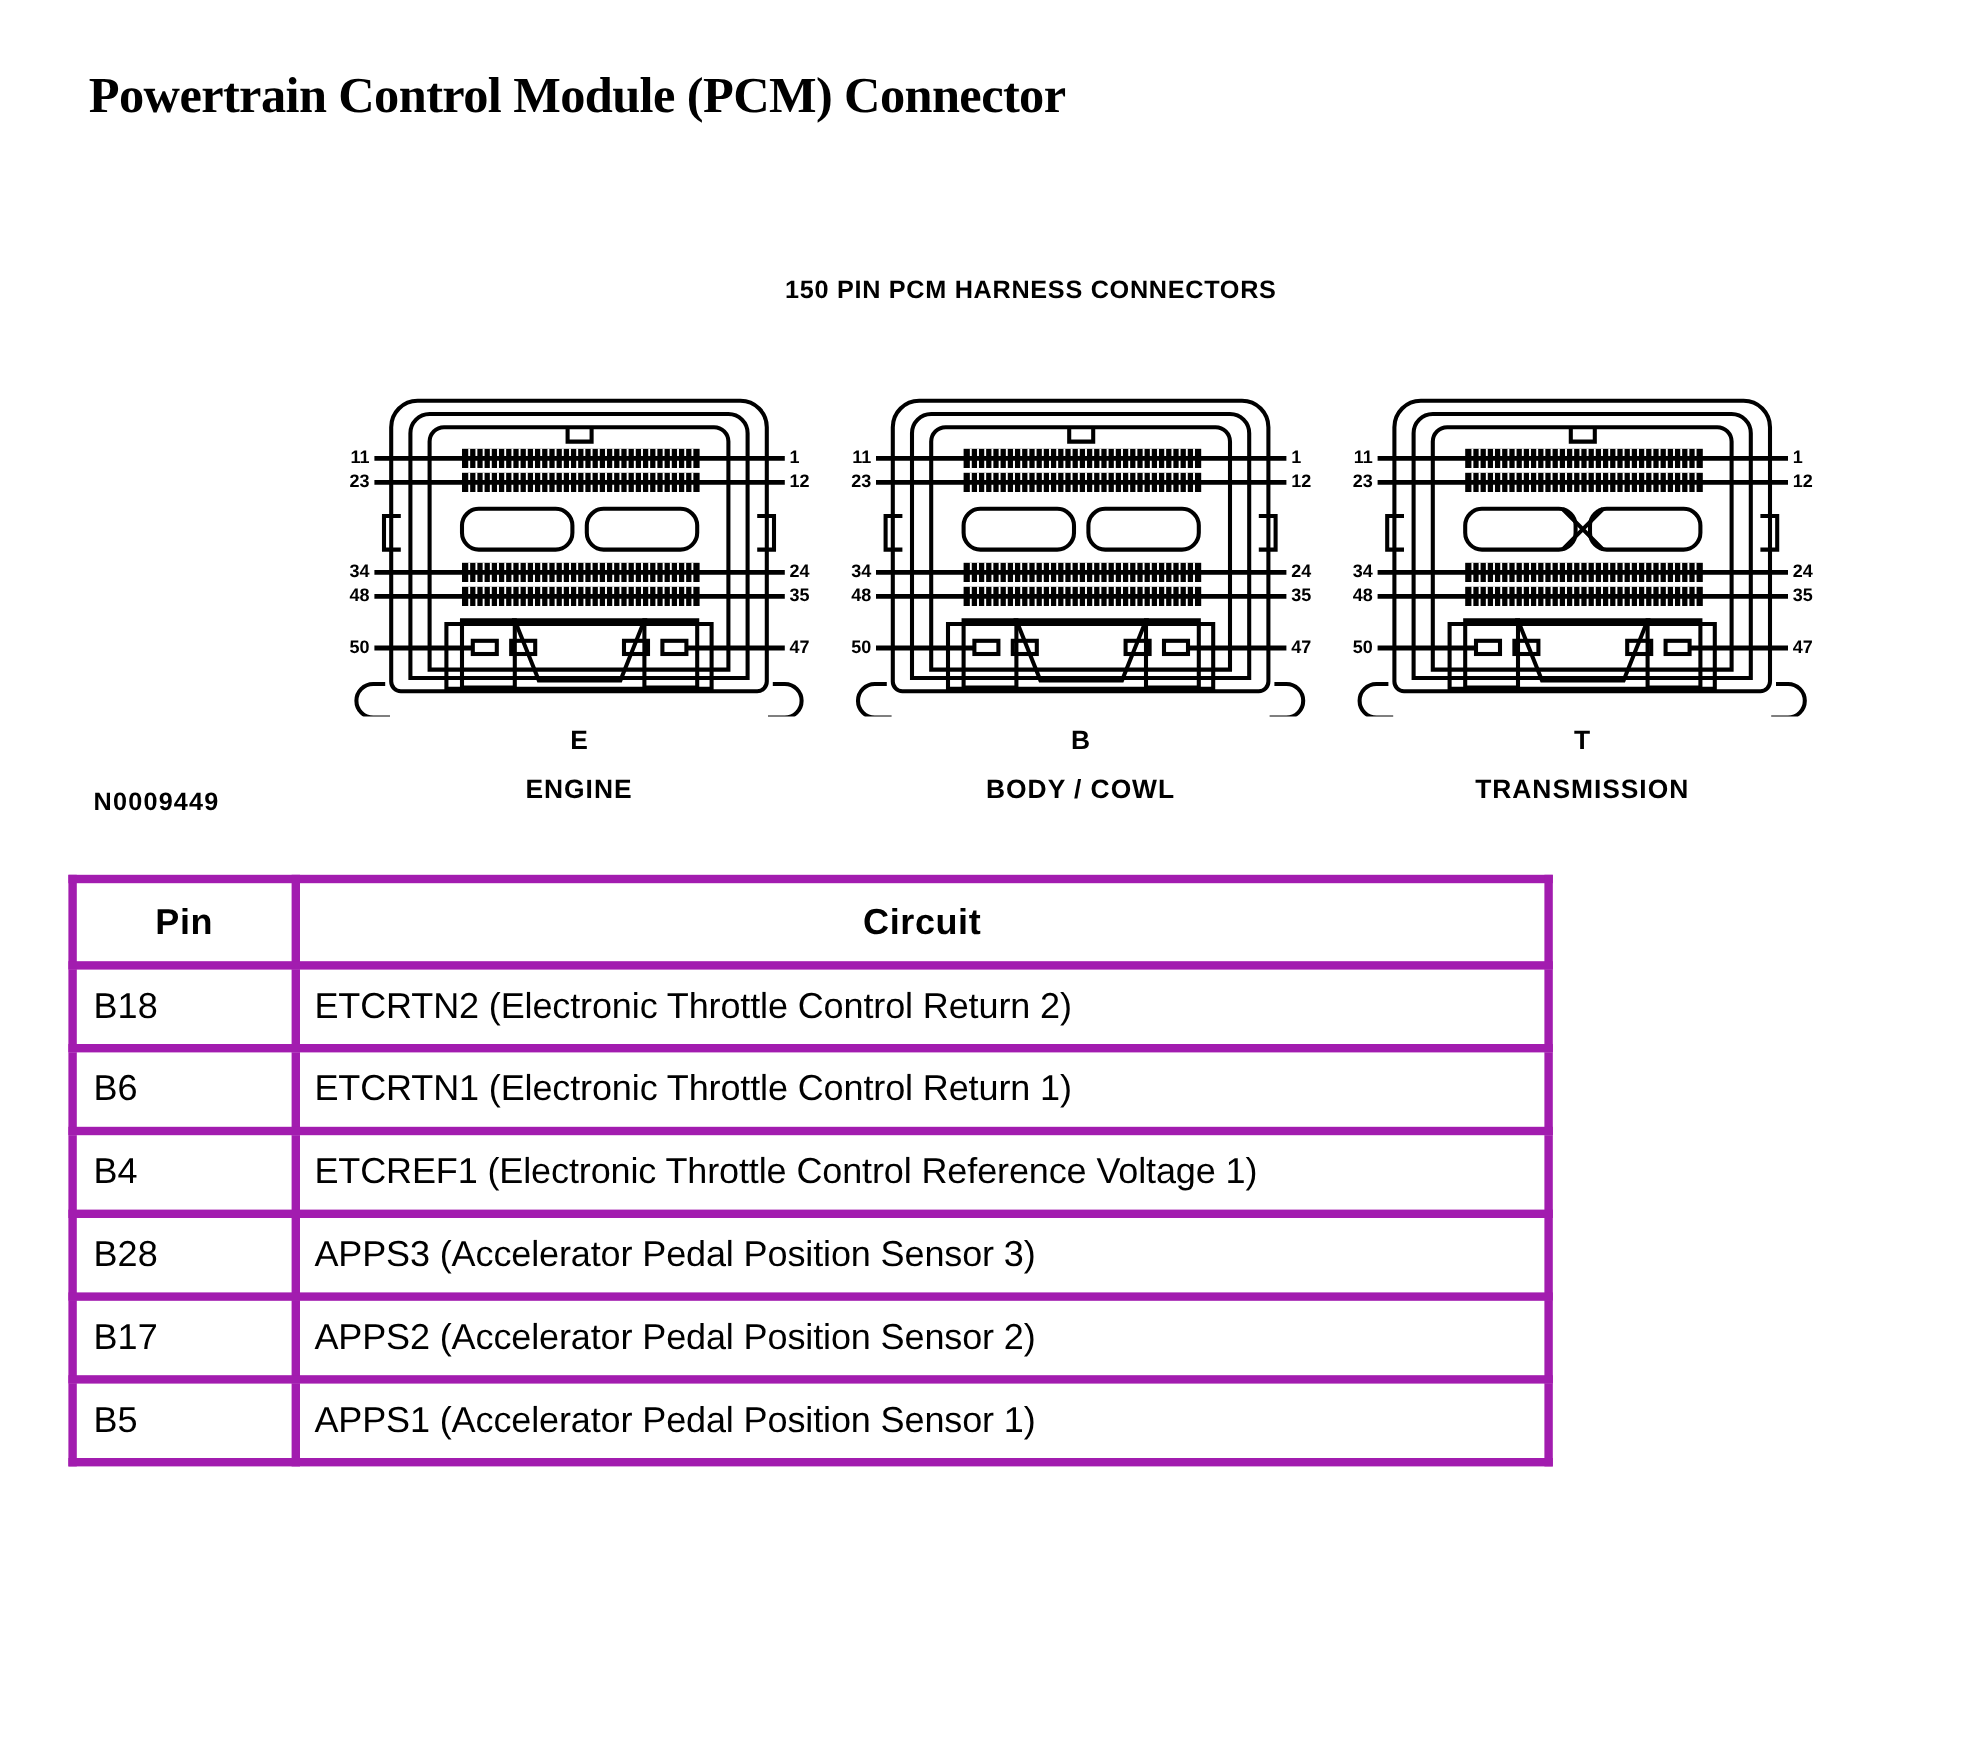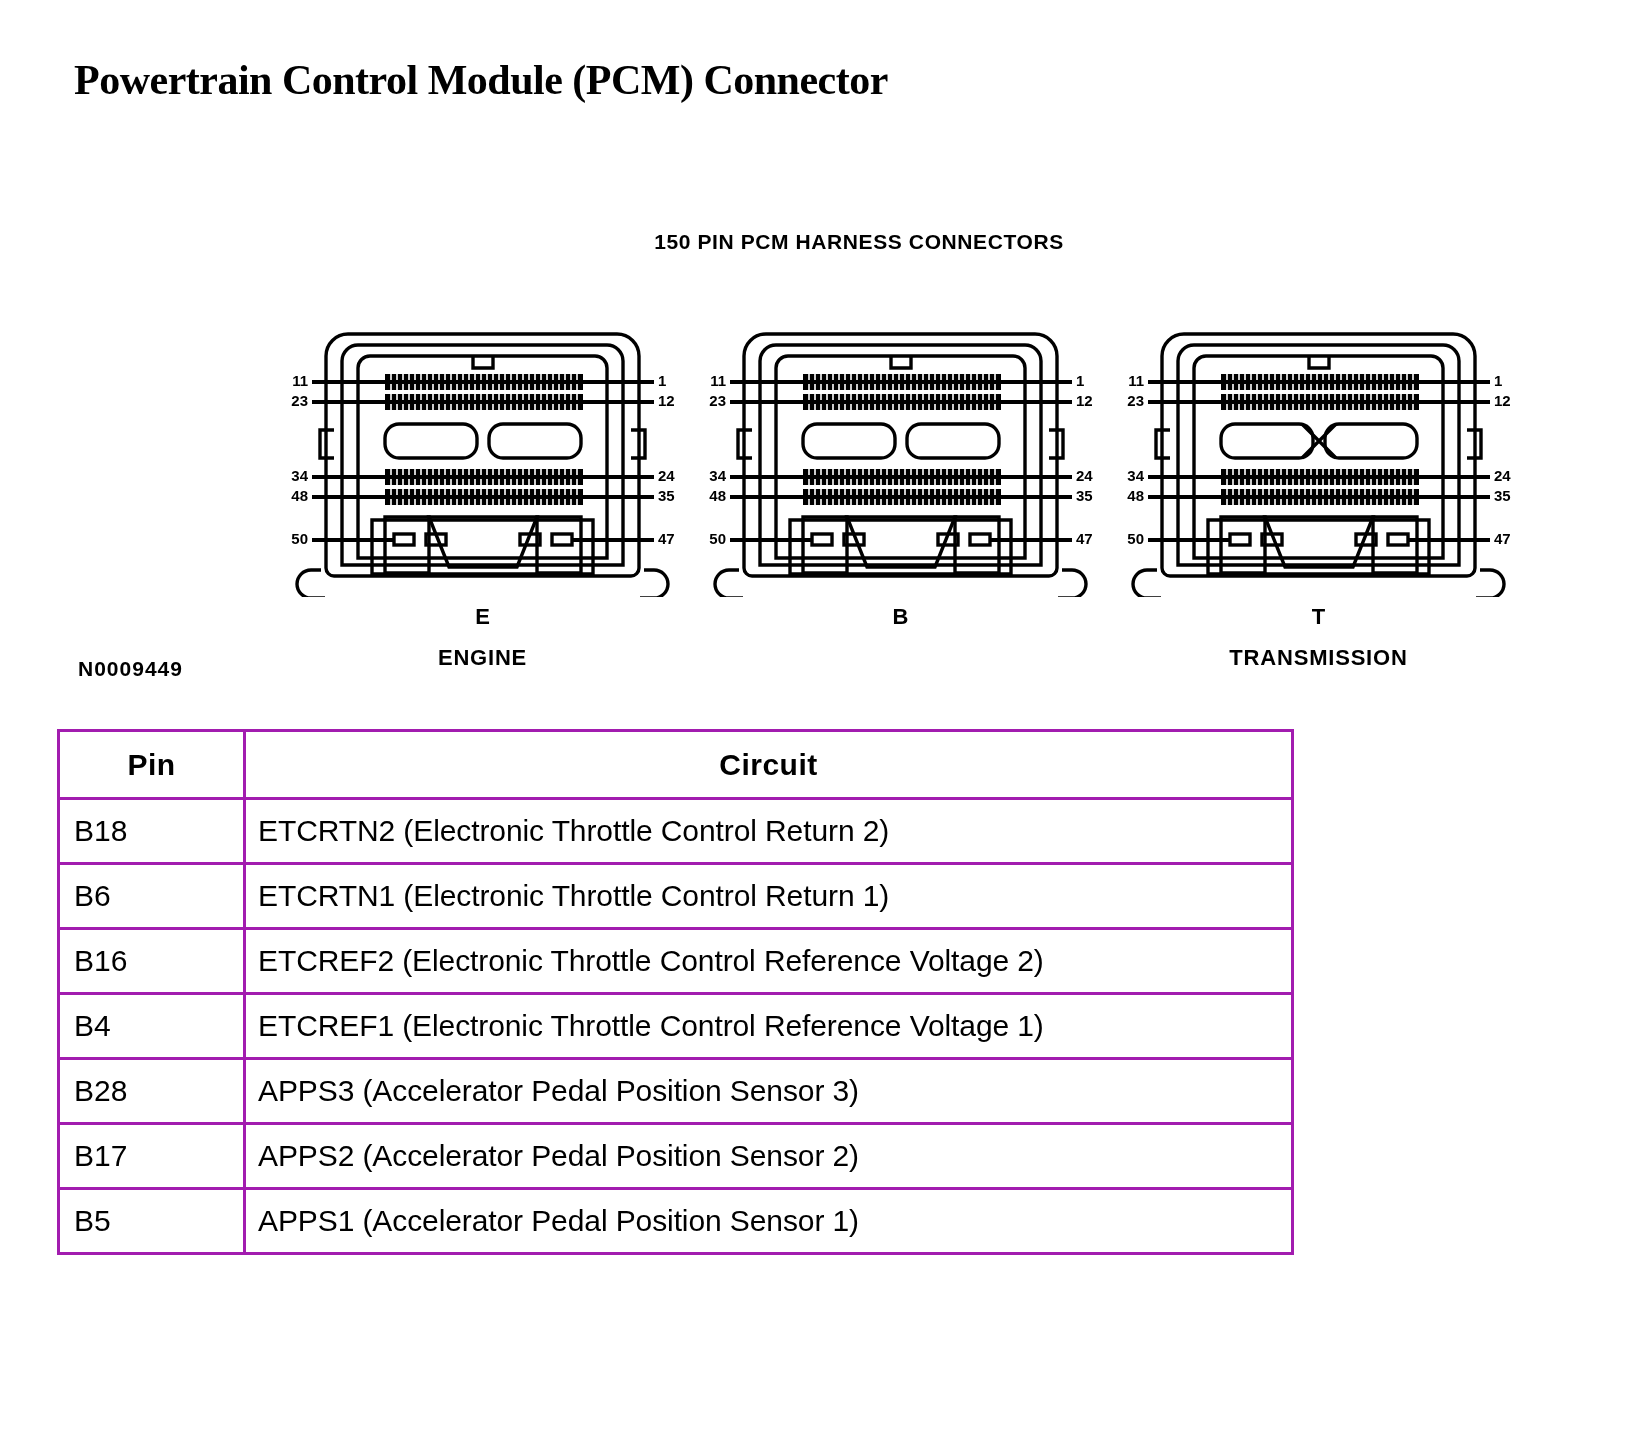--- a/index.html
+++ b/index.html
@@ -98,21 +98,21 @@
   .pin-table {
     position: absolute;
     left: 57px;
     top: 729px;
     width: 1237px;
     border-collapse: collapse;
     table-layout: fixed;
   }
   .pin-table th,
   .pin-table td {
-    border: 3px solid #a21caf;
+    border: 7px solid #a21caf;
     padding: 0;
     vertical-align: middle;
   }
   .pin-table col.c-pin { width: 186px; }
   .pin-table col.c-circ { width: auto; }
 
   .pin-table thead th {
     height: 65px;
     text-align: center;
     font-size: 30px;
@@ -275,20 +275,21 @@
           <text x="18" y="189" text-anchor="end">48</text>
           <text x="18" y="232" text-anchor="end">50</text>
           <text x="368" y="74">1</text>
           <text x="368" y="94">12</text>
           <text x="368" y="169">24</text>
           <text x="368" y="189">35</text>
           <text x="368" y="232">47</text>
         </g>
       </svg>
       <div class="conn-letter">B</div>
+      <div class="conn-name">BODY / COWL</div>
     </div>
 
     <div class="conn conn-3">
       <svg class="conn-svg" width="385" height="285" viewBox="0 0 385 285">
         <g fill="none" stroke="#000" stroke-width="3.4">
           <path d="M58 22 h269 a22 22 0 0 1 22 22 v212 a8 8 0 0 1 -8 8 h-297 a8 8 0 0 1 -8 -8 v-212 a22 22 0 0 1 22 -22 z"></path>
           <path d="M68 33 h249 a16 16 0 0 1 16 16 v204 h-281 v-204 a16 16 0 0 1 16 -16 z"></path>
           <path d="M80 44 h225 a12 12 0 0 1 12 12 v190 h-249 v-190 a12 12 0 0 1 12 -12 z"></path>
           <path d="M183 44 v12 h20 v-12"></path>
           <path d="M31 258 h-10 a14 14 0 0 0 -14 14 a14 14 0 0 0 14 14 h14"></path>
@@ -365,24 +366,20 @@
   <tbody id="pin-table-body">
       <tr>
         <td class="cell-pin">B18</td>
         <td class="cell-circuit">ETCRTN2 (Electronic Throttle Control Return 2)</td>
       </tr>
       <tr>
         <td class="cell-pin">B6</td>
         <td class="cell-circuit">ETCRTN1 (Electronic Throttle Control Return 1)</td>
       </tr>
       <tr>
-        <td class="cell-pin">B16</td>
-        <td class="cell-circuit">ETCREF2 (Electronic Throttle Control Reference Voltage 2)</td>
-      </tr>
-      <tr>
         <td class="cell-pin">B4</td>
         <td class="cell-circuit">ETCREF1 (Electronic Throttle Control Reference Voltage 1)</td>
       </tr>
       <tr>
         <td class="cell-pin">B28</td>
         <td class="cell-circuit">APPS3 (Accelerator Pedal Position Sensor 3)</td>
       </tr>
       <tr>
         <td class="cell-pin">B17</td>
         <td class="cell-circuit">APPS2 (Accelerator Pedal Position Sensor 2)</td>

